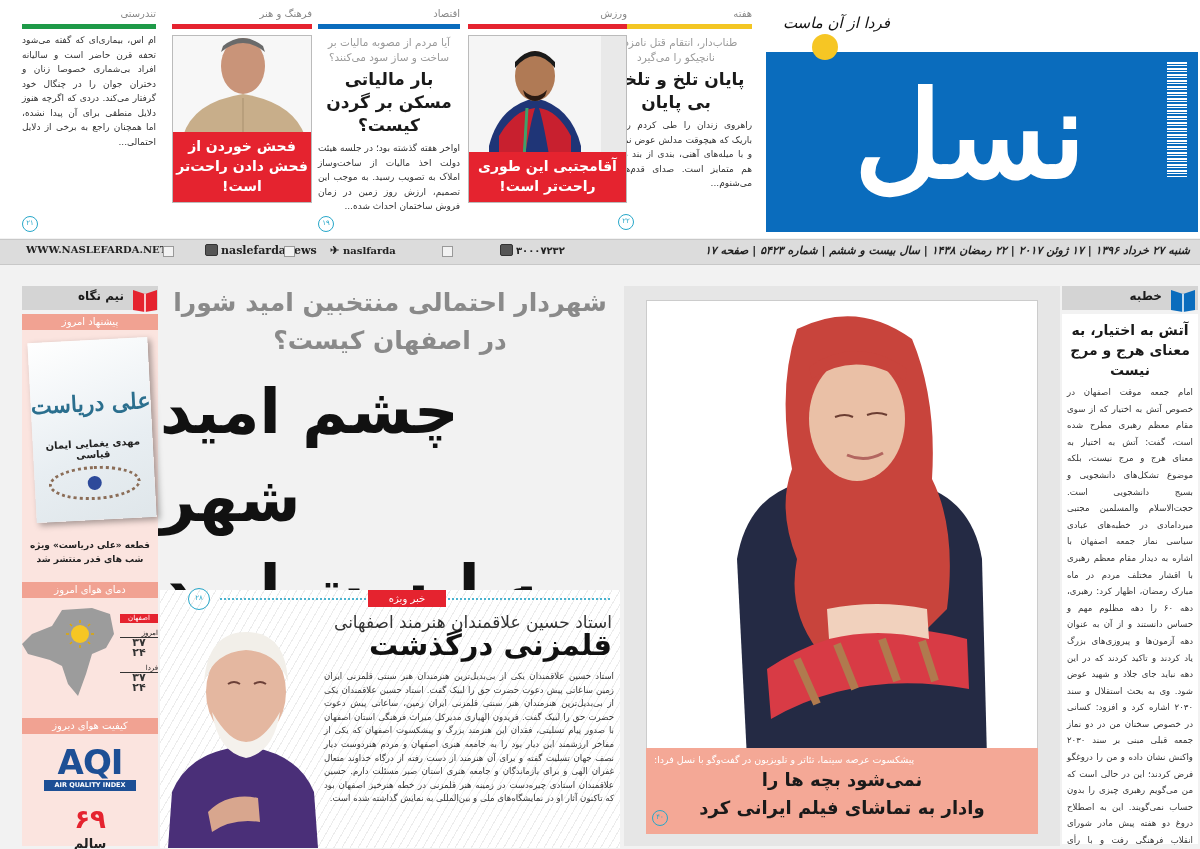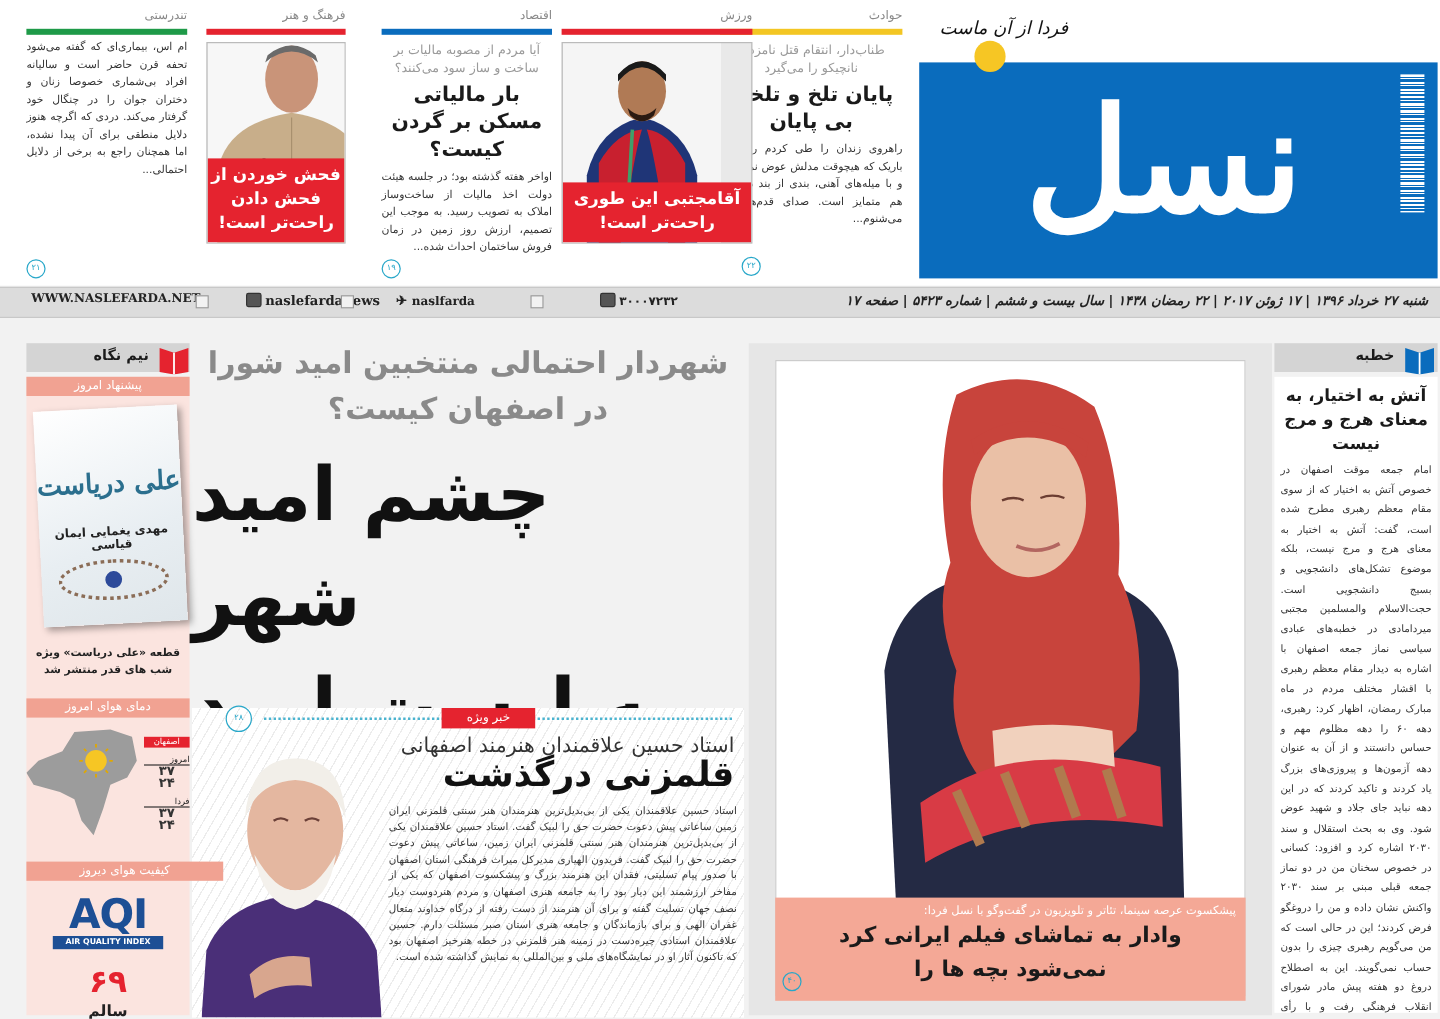--- a/index.html
+++ b/index.html
@@ -47,21 +47,21 @@
   .sec-head .label { position: absolute; top: 3px; font-size: 12px; font-weight: bold; direction: rtl; }
   .book-icon { position: absolute; top: -2px; width: 26px; height: 28px; }
   .sermon-card { background: #fff; margin-top: 4px; height: 530px; padding: 6px 5px; }
   .sermon-head { font-size: 14px; font-weight: bold; direction: rtl; text-align: center; line-height: 20px; }
   .sermon-body { font-size: 8.6px; line-height: 16.6px; color: #333; direction: rtl; text-align: justify; margin-top: 4px; }
 
   
   .feature { left: 624px; top: 286px; width: 436px; height: 560px; background: #e6e6e6; }
   .feature-inner { position: absolute; left: 22px; top: 14px; width: 392px; height: 530px; background: #ffffff; border: 1px solid #ccc; }
   .feature-caption { position: absolute; left: 22px; top: 462px; width: 392px; height: 86px; background: #f4a896; }
-  .fc-kicker { font-size: 9.5px; color: #fff; direction: rtl; text-align: right; padding: 6px 8px 0; }
+  .fc-kicker { font-size: 9.5px; color: #fff; direction: rtl; text-align: left; padding: 6px 8px 0; }
   .fc-head { font-size: 18px; font-weight: bold; direction: rtl; text-align: center; line-height: 26px; margin-top: 2px; color: #1a1a1a; }
 
   
   .woman { position: absolute; left: 60px; top: 8px; width: 300px; height: 450px; }
 
   
   .main-news { left: 160px; top: 280px; width: 460px; height: 305px; }
   .mn-kicker { font-size: 25px; font-weight: bold; color: #8a8a8a; direction: rtl; text-align: center; line-height: 38px; margin-top: 4px; }
   .mn-head { font-size: 62px; font-weight: 900; color: #111; direction: rtl; text-align: left; line-height: 88px; margin-top: 8px; letter-spacing: -2px; }
 
@@ -101,21 +101,21 @@
 
 <div id="top" class="abs"></div>
 
 <div class="abs logo-box"></div>
 <div class="abs logo-text">نسل فردا</div>
 <div class="abs sun"></div>
 <div class="abs logo-tagline">فردا از آن ماست</div>
 <div class="abs barcode"></div>
 
 <div class="abs teaser" style="left:600px; width:152px;">
-  <div class="t-cat">حوادث</div>
+  <div class="t-cat">هفته</div>
   <div class="t-bar" style="background:#f3c623"></div>
   <div class="t-kicker">طناب‌دار، انتقام قتل نامزد با نانچیکو را می‌گیرد</div>
   <div class="t-head">پایان تلخ و تلخی بی پایان</div>
   <div class="t-body">راهروی زندان را طی کردم راهرویی باریک که هیچوقت مدلش عوض نمی‌شود و با میله‌های آهنی، بندی از بند دیگر از هم متمایز است. صدای قدم‌هایم را می‌شنوم...</div>
   <span class="page-ref abs" style="left:18px; bottom:6px;">۲۲</span>
 </div>
 
 <div class="abs teaser" style="left:468px; width:159px;">
   <div class="t-cat">ورزش</div>
   <div class="t-bar" style="background:#e5232f"></div>
@@ -139,21 +139,21 @@
 
 <div class="abs teaser" style="left:318px; width:142px;">
   <div class="t-cat">اقتصاد</div>
   <div class="t-bar" style="background:#0a6cbd"></div>
   <div class="t-kicker">آیا مردم از مصوبه مالیات بر ساخت و ساز سود می‌کنند؟</div>
   <div class="t-head">بار مالیاتی مسکن بر گردن کیست؟</div>
   <div class="t-body">اواخر هفته گذشته بود؛ در جلسه هیئت دولت اخذ مالیات از ساخت‌وساز املاک به تصویب رسید. به موجب این تصمیم، ارزش روز زمین در زمان فروش ساختمان احداث شده...</div>
   <span class="page-ref abs" style="left:0px; bottom:4px;">۱۹</span>
 </div>
 
-<div class="abs teaser" style="left:172px; width:116px;">
+<div class="abs teaser" style="left:172px; width:140px;">
   <div class="t-cat">فرهنگ و هنر</div>
   <div class="t-bar" style="background:#e5232f"></div>
   <div class="photo-teaser-frame" style="height:168px; margin-top:6px;">
     <svg width="140" height="168">
       <rect width="140" height="168" fill="#f7f7f7"></rect>
       <path d="M8 168 L10 100 Q20 66 70 58 Q120 66 132 100 L134 168 Z" fill="#c8ae8a"></path>
       <ellipse cx="70" cy="30" rx="22" ry="28" fill="#c99479"></ellipse>
       <path d="M48 16 Q70 -2 92 16 L90 10 Q70 -6 50 10 Z" fill="#6a6a6a"></path>
       <rect x="44" y="96" width="6" height="30" rx="3" fill="#2a2a2a"></rect>
       <line x1="70" y1="62" x2="70" y2="120" stroke="#a8906e" stroke-width="1"></line>
@@ -215,22 +215,22 @@
       <path d="M128 108 Q138 104 146 108" stroke="#6b3d32" stroke-width="2" fill="none"></path>
       <path d="M160 106 Q170 102 180 106" stroke="#6b3d32" stroke-width="2" fill="none"></path>
       <path d="M140 146 Q158 154 176 144" stroke="#b36660" stroke-width="3" fill="none"></path>
       <path d="M60 360 Q150 300 260 330 L262 380 Q150 360 64 410 Z" fill="#d83b45"></path>
       <path d="M90 350 L110 395 M130 335 L148 380 M175 330 L190 372 M215 332 L228 372" stroke="#b07a4e" stroke-width="8"></path>
       <path d="M120 300 Q170 290 220 300 L222 330 Q170 318 122 330 Z" fill="#f1d1bd"></path>
     </svg>
   </div>
   <div class="feature-caption">
     <div class="fc-kicker">پیشکسوت عرصه سینما، تئاتر و تلویزیون در گفت‌وگو با نسل فردا:</div>
+    <div class="fc-head">نمی‌شود بچه ها را</div>
     <div class="fc-head">وادار به تماشای فیلم ایرانی کرد</div>
-    <div class="fc-head">نمی‌شود بچه ها را</div>
     <span class="page-ref abs" style="left:6px; bottom:8px;">۴۰</span>
   </div>
 </div>
 
 <div class="abs main-news">
   <div class="mn-kicker">شهردار احتمالی منتخبین امید شورا در اصفهان کیست؟</div>
   <div class="mn-head">چشم امید شهر</div>
   <div class="mn-head" style="margin-top:0;">به لیست امید</div>
 </div>
 
@@ -287,21 +287,21 @@
     <div class="weather-table">
       <div class="wt-head">اصفهان</div>
       <div class="wt-label">امروز</div>
       <div class="wt-temp">۳۷</div>
       <div class="wt-temp">۲۴</div>
       <div class="wt-label">فردا</div>
       <div class="wt-temp">۳۷</div>
       <div class="wt-temp">۲۴</div>
     </div>
 
-    <div class="pink-title abs" style="left:0; top:404px; width:164px;">کیفیت هوای دیروز</div>
+    <div class="pink-title abs" style="left:0; top:404px; width:136px;">کیفیت هوای دیروز</div>
     <div class="aqi">
       <div class="aqi-letters">AQI</div>
       <div class="aqi-band">AIR QUALITY INDEX</div>
     </div>
     <div class="aqi-value">۶۹</div>
     <div class="aqi-status">سالم</div>
   </div>
 </div>
 
 </body></html>

